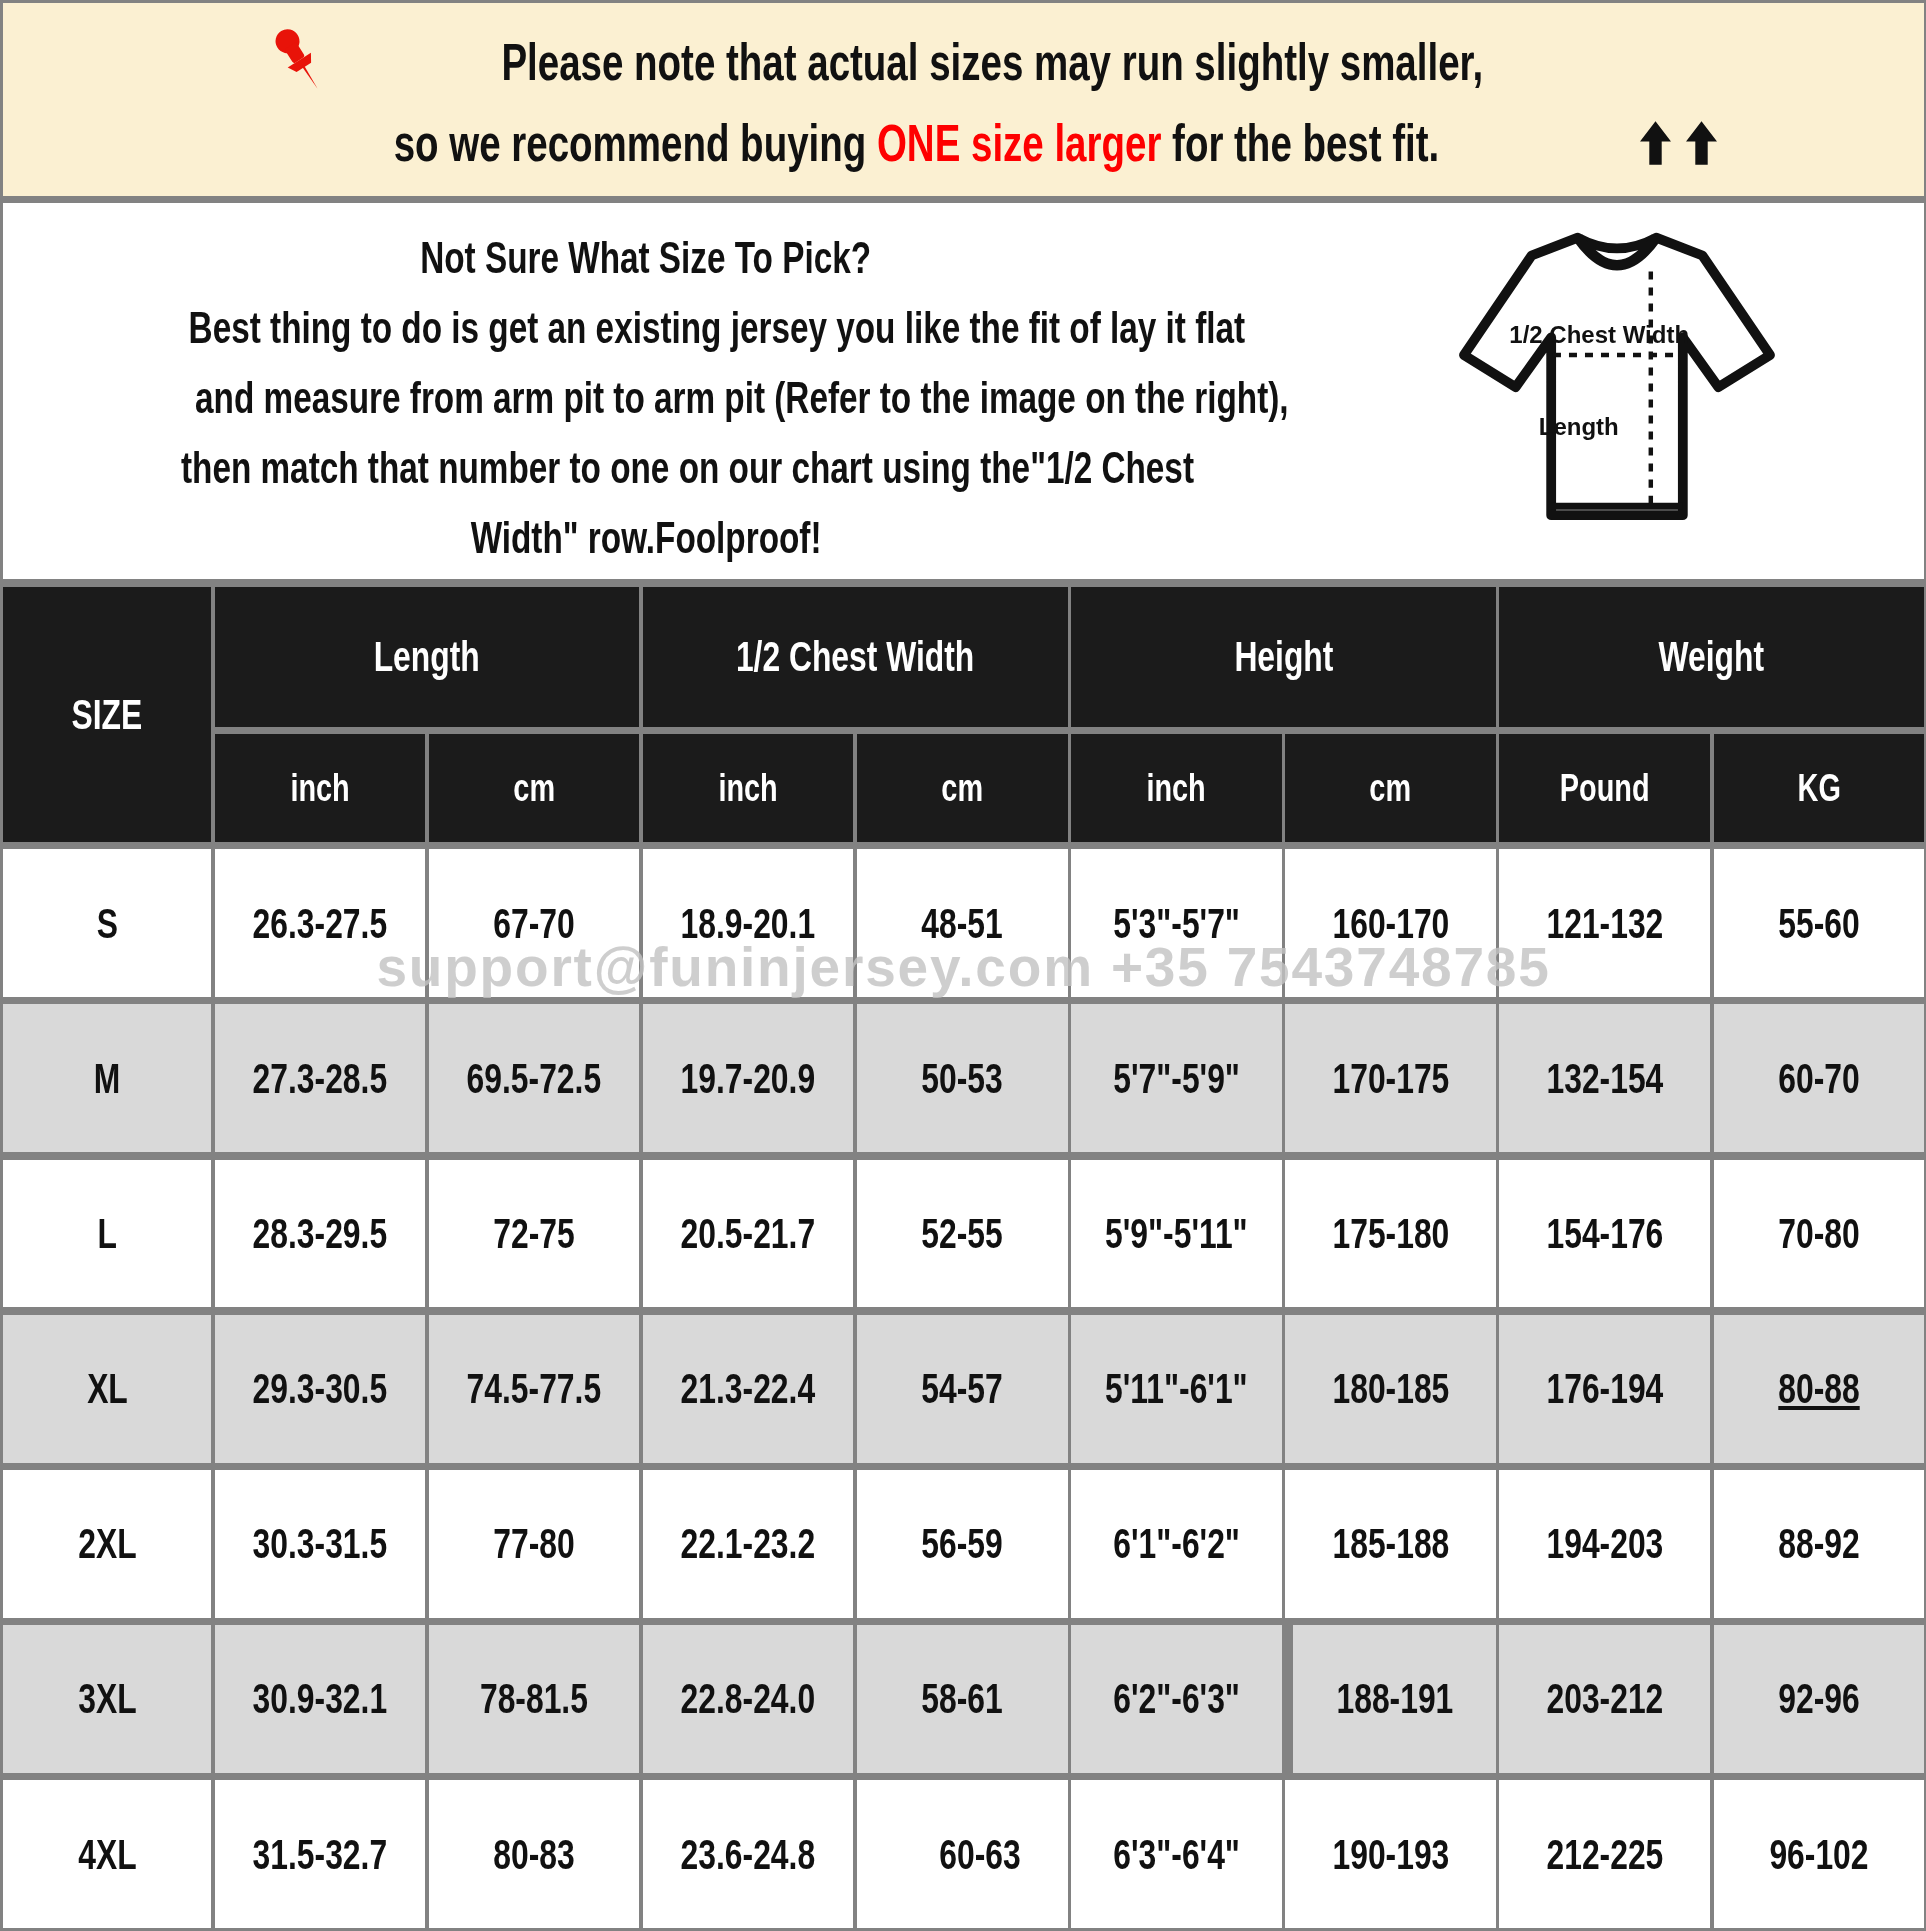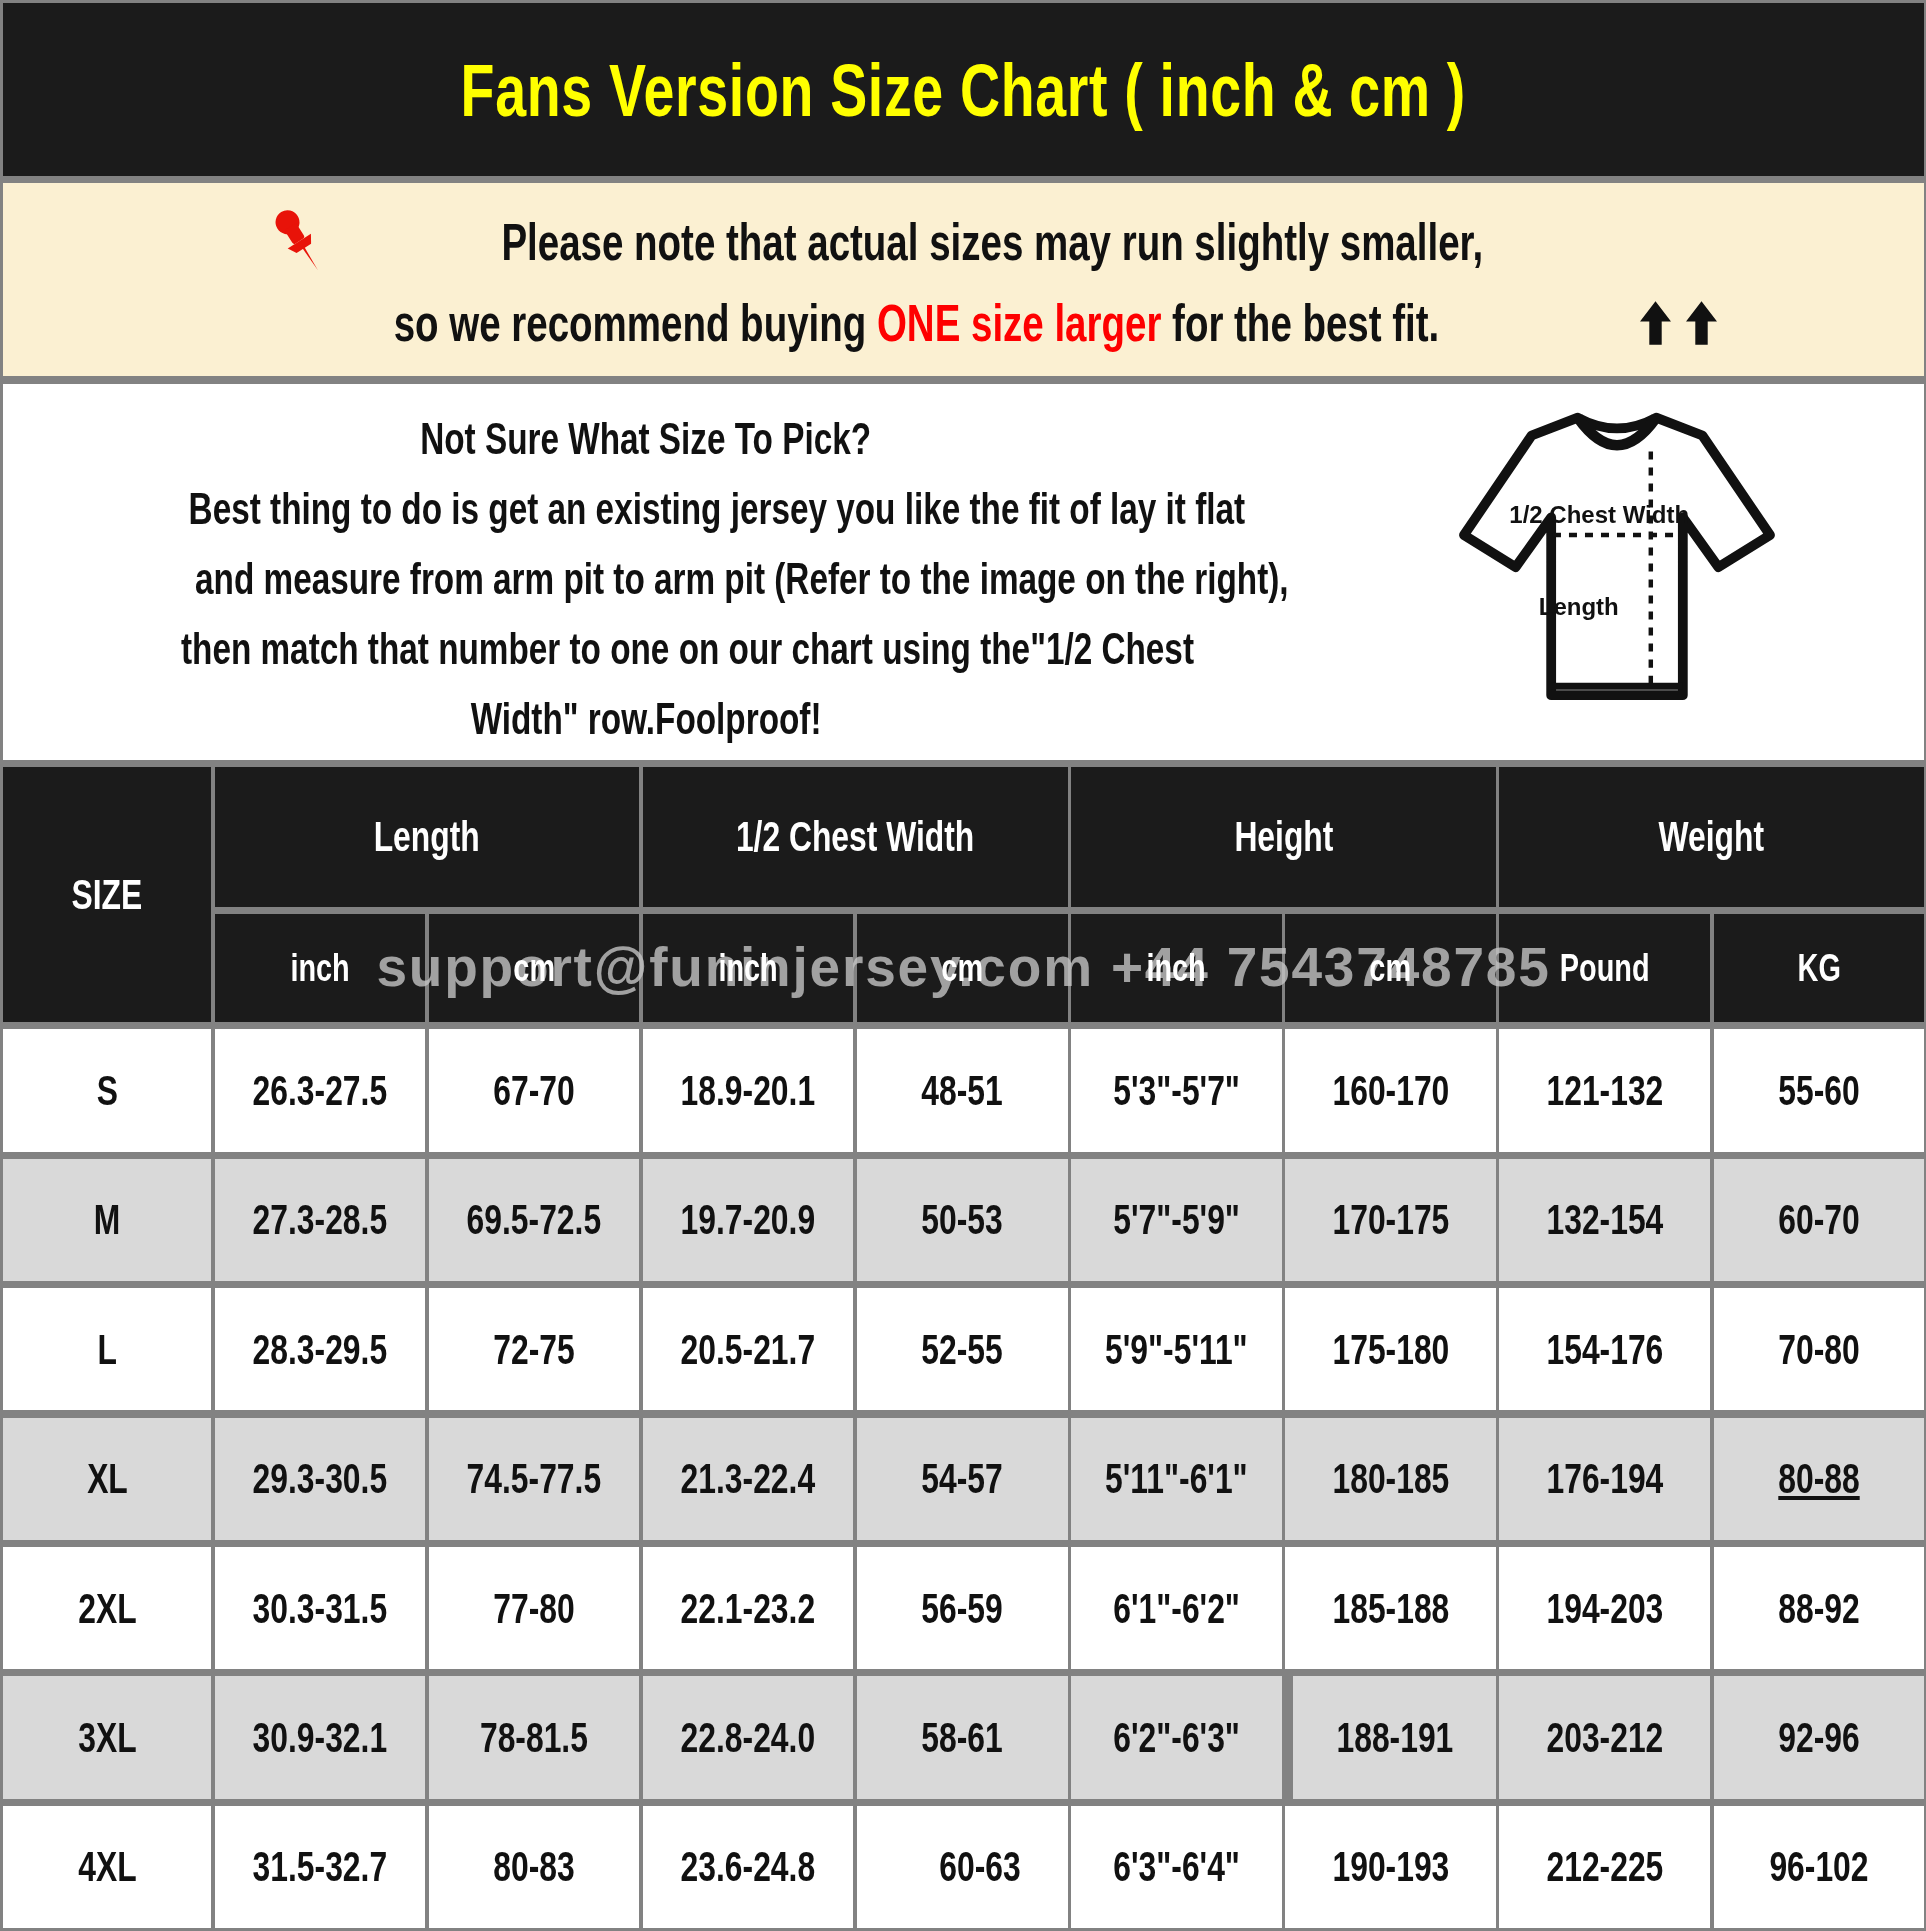--- a/index.html
+++ b/index.html
@@ -46,23 +46,20 @@
     position:absolute; left:0; right:0; top:920px; height:88px; line-height:88px;
     text-align:center; font-size:55px; font-weight:600; color:#c3c3c3; opacity:.8;
     z-index:1; letter-spacing:1.8px; pointer-events:none;
   }
 </style>
 </head>
 <body>
 
 <div class="page">
 
-  <div class="title-bar">
-    <span class="cond t">Fans Version Size Chart ( inch &amp; cm )</span>
-  </div>
 
   <div class="notice">
     <div class="notice-line">
       <svg class="pin" viewBox="0 0 60 90">
         <g transform="rotate(-32 30 40)" fill="#e81309">
           <circle cx="30" cy="18" r="14"></circle>
           <rect x="22" y="24" width="16" height="20" rx="3"></rect>
           <path d="M14 44 h32 l-6 10 h-20 z"></path>
           <path d="M28.6 52 h2.8 l-1 32 z"></path>
         </g>
@@ -331,16 +328,16 @@
         <span class="cond">190-193</span>
       </div>
       <div class="cell td" style="grid-area: 9 / 8;">
         <span class="cond">212-225</span>
       </div>
       <div class="cell td" style="grid-area: 9 / 9;">
         <span class="cond">96-102</span>
       </div>
     </div>
 
-  <div class="watermark">support@funinjersey.com +44 7543748785</div>
+  <div class="watermark">support@funinjersey.com +35 7543748785</div>
 
 </div>
 
 
 </body></html>

